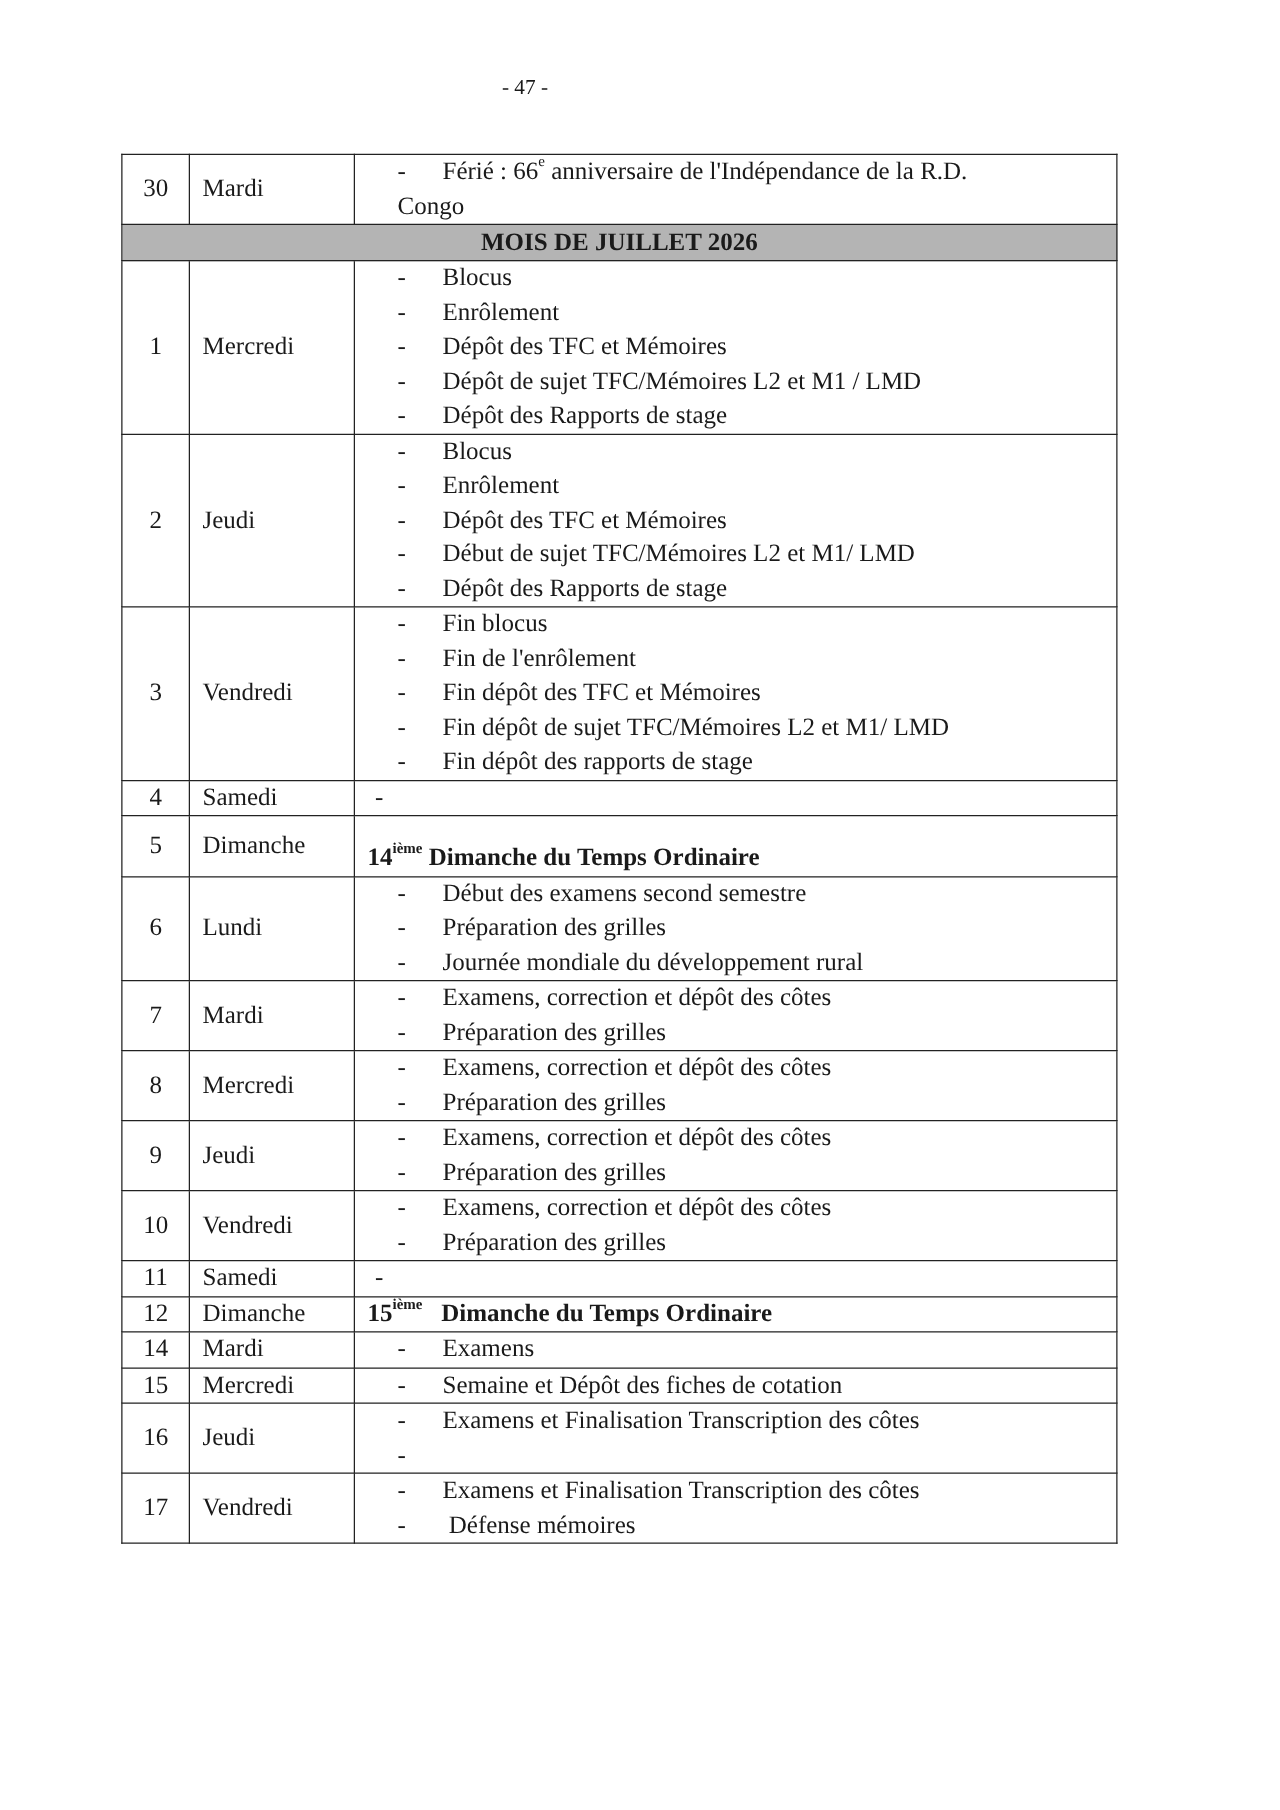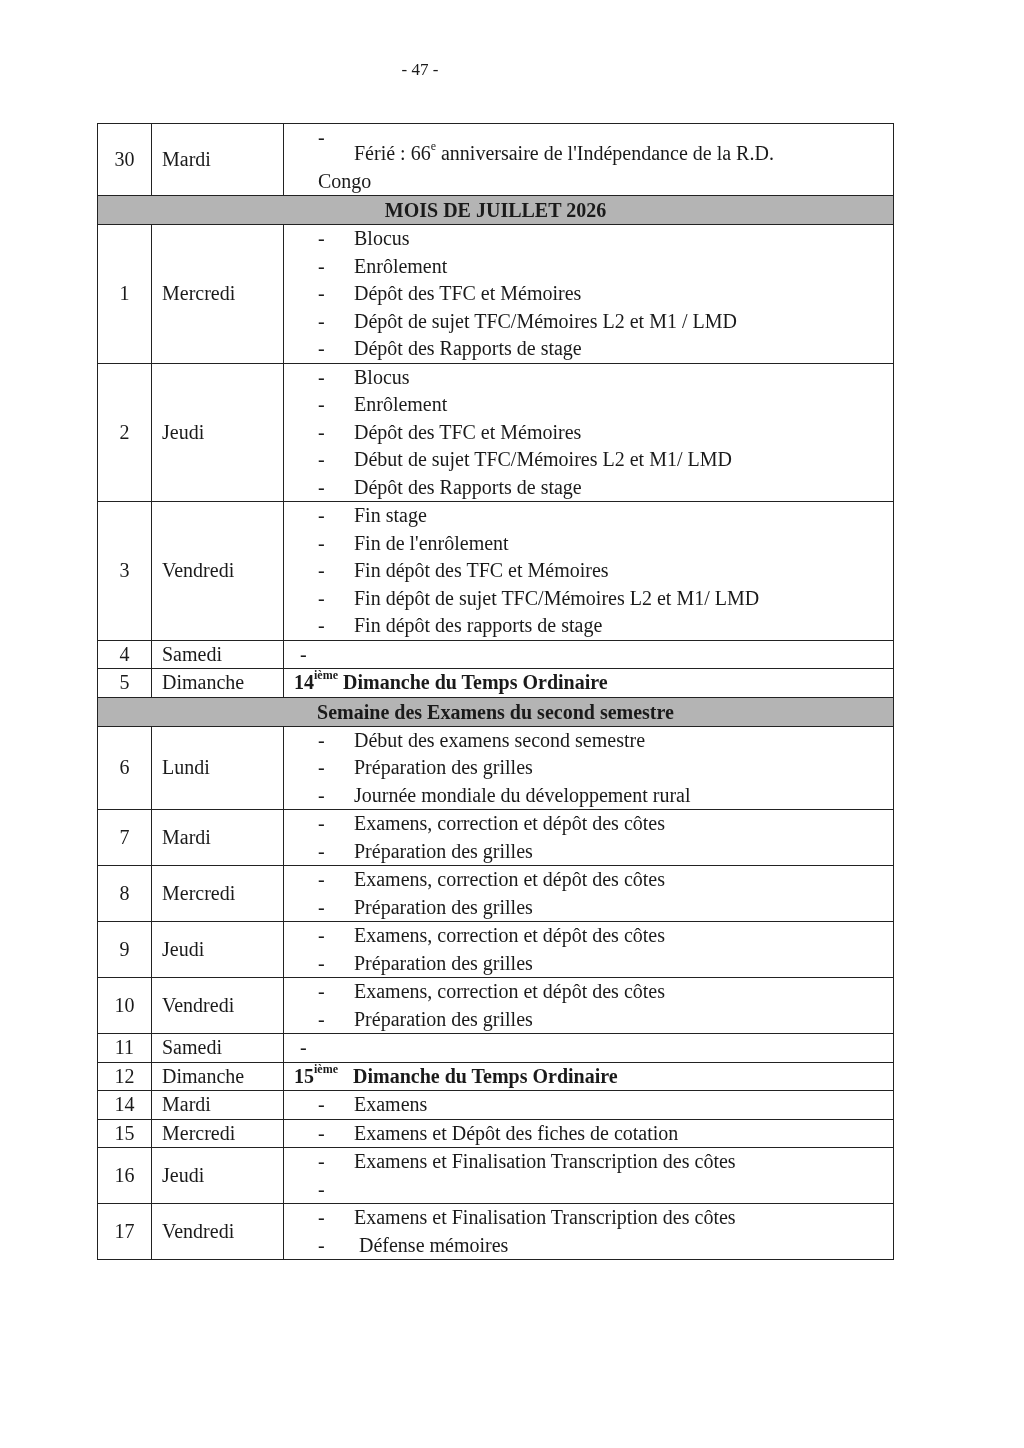--- a/index.html
+++ b/index.html
@@ -32,21 +32,21 @@
       <col class="c-day">
       <col class="c-act">
     </colgroup>
   <tbody id="tbody">
       <tr>
         <td class="num">30</td>
         <td class="day">Mardi</td>
         <td class="act">
           <div class="item">
             <span class="dash">-</span>
-            <span style="white-space: pre; margin-top: 16px;">Férié : 66<sup>e</sup> anniversaire de l'Indépendance de la R.D.</span>
+            <span style="white-space: pre;">Férié : 66<sup>e</sup> anniversaire de l'Indépendance de la R.D.</span>
           </div>
           <div class="cont">Congo</div>
         </td>
       </tr>
       <tr class="section">
         <td colspan="3">MOIS DE JUILLET 2026</td>
       </tr>
       <tr>
         <td class="num">1</td>
         <td class="day">Mercredi</td>
@@ -98,21 +98,21 @@
             <span style="white-space: pre;">Dépôt des Rapports de stage</span>
           </div>
         </td>
       </tr>
       <tr>
         <td class="num">3</td>
         <td class="day">Vendredi</td>
         <td class="act">
           <div class="item">
             <span class="dash">-</span>
-            <span style="white-space: pre;">Fin stage</span>
+            <span style="white-space: pre;">Fin blocus</span>
           </div>
           <div class="item">
             <span class="dash">-</span>
             <span style="white-space: pre;">Fin de l'enrôlement</span>
           </div>
           <div class="item">
             <span class="dash">-</span>
             <span style="white-space: pre;">Fin dépôt des TFC et Mémoires</span>
           </div>
           <div class="item">
@@ -131,25 +131,22 @@
         <td class="act">
           <div class="item">
             <span style="padding-left: 6px;">-</span>
           </div>
         </td>
       </tr>
       <tr>
         <td class="num">5</td>
         <td class="day">Dimanche</td>
         <td class="act">
-          <div class="bold" style="white-space: pre;"><span>14</span><sup>ième</sup> <span>Dimanche du Temps Ordinaire</span></div>
-        </td>
-      </tr>
-      <tr class="section">
-        <td colspan="3">Semaine des Examens du second semestre</td>
+          <div class="bold" style="white-space: pre; margin-top: 20px;"><span>14</span><sup>ième</sup> <span>Dimanche du Temps Ordinaire</span></div>
+        </td>
       </tr>
       <tr>
         <td class="num top">6</td>
         <td class="day top">Lundi</td>
         <td class="act">
           <div class="item">
             <span class="dash">-</span>
             <span style="white-space: pre;">Début des examens second semestre</span>
           </div>
           <div class="item">
@@ -243,21 +240,21 @@
             <span style="white-space: pre;">Examens</span>
           </div>
         </td>
       </tr>
       <tr>
         <td class="num">15</td>
         <td class="day">Mercredi</td>
         <td class="act">
           <div class="item">
             <span class="dash">-</span>
-            <span style="white-space: pre;">Examens et Dépôt des fiches de cotation</span>
+            <span style="white-space: pre;">Semaine et Dépôt des fiches de cotation</span>
           </div>
         </td>
       </tr>
       <tr>
         <td class="num top">16</td>
         <td class="day top">Jeudi</td>
         <td class="act">
           <div class="item">
             <span class="dash">-</span>
             <span style="white-space: pre;">Examens et Finalisation Transcription des côtes</span>

